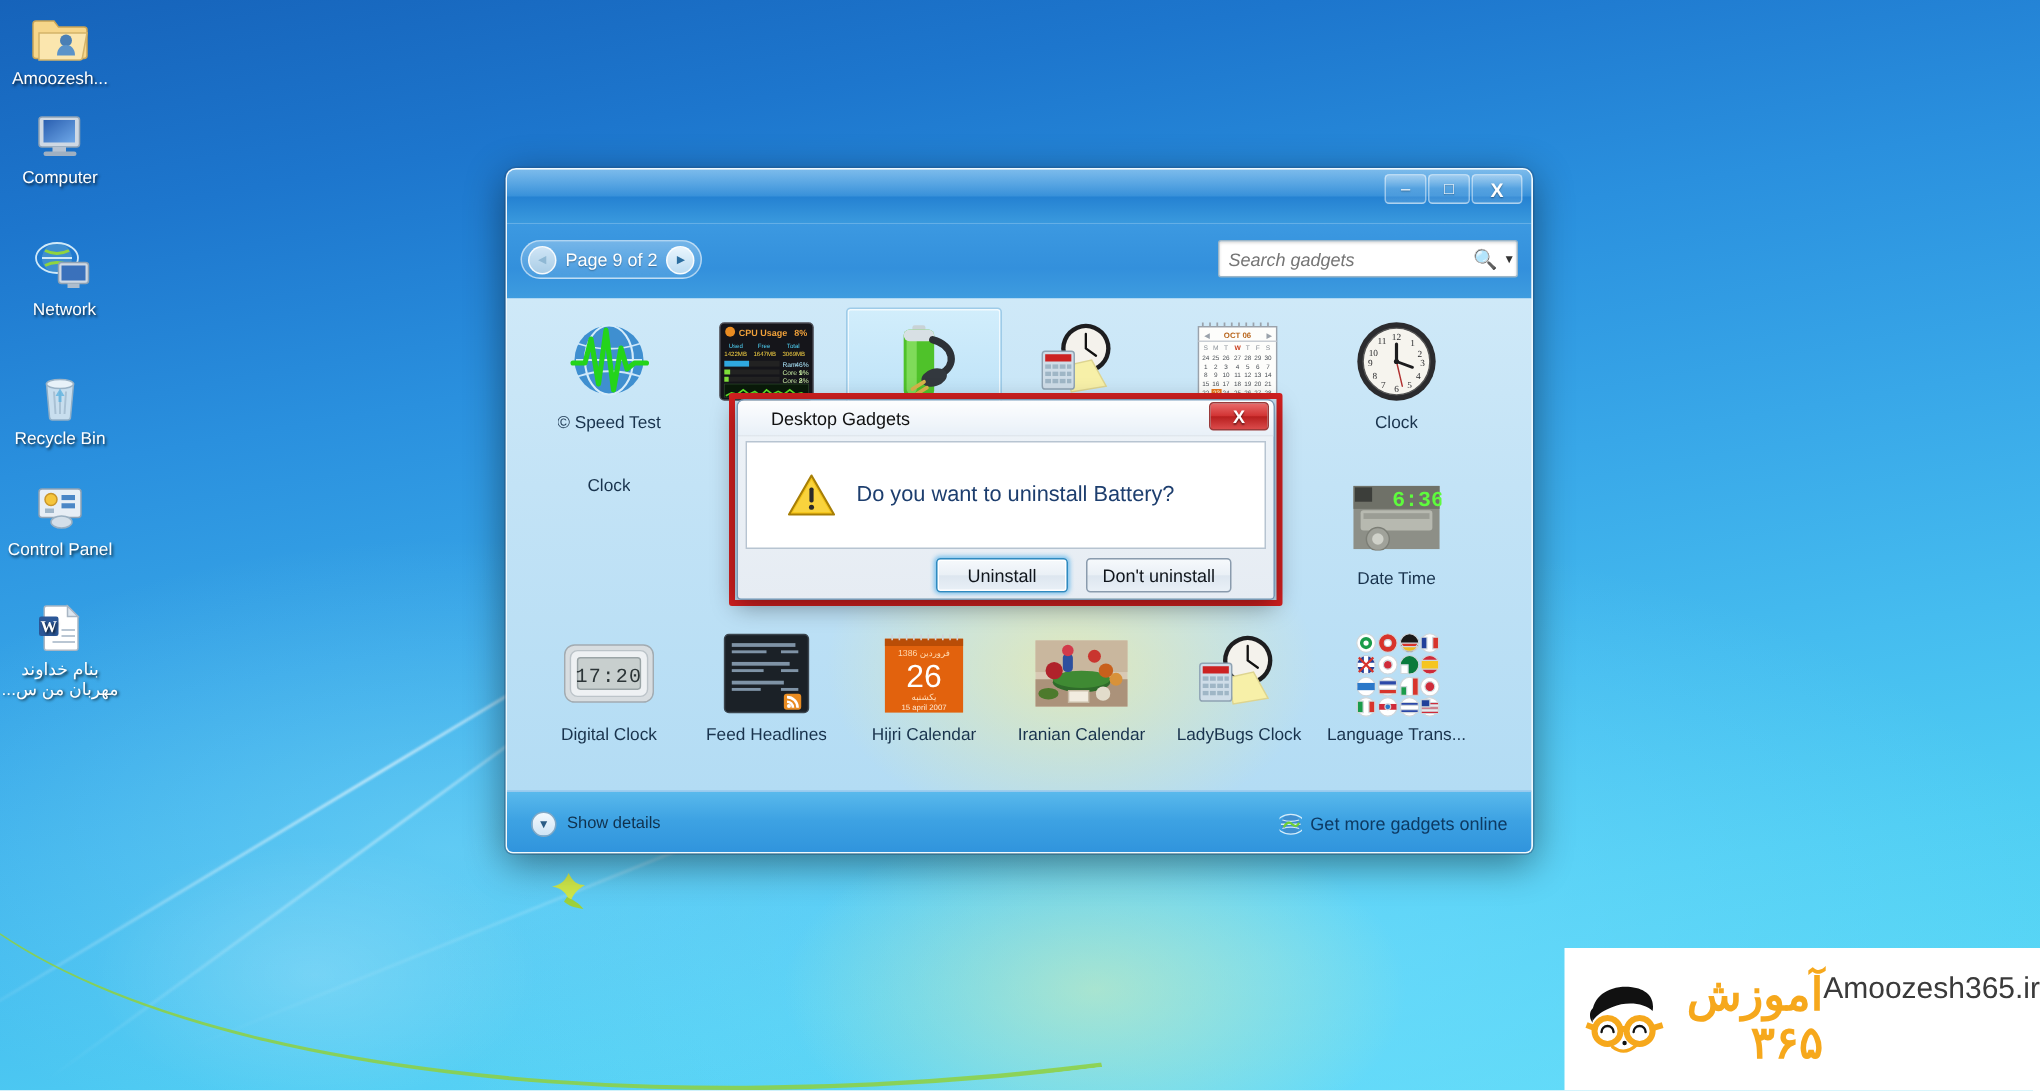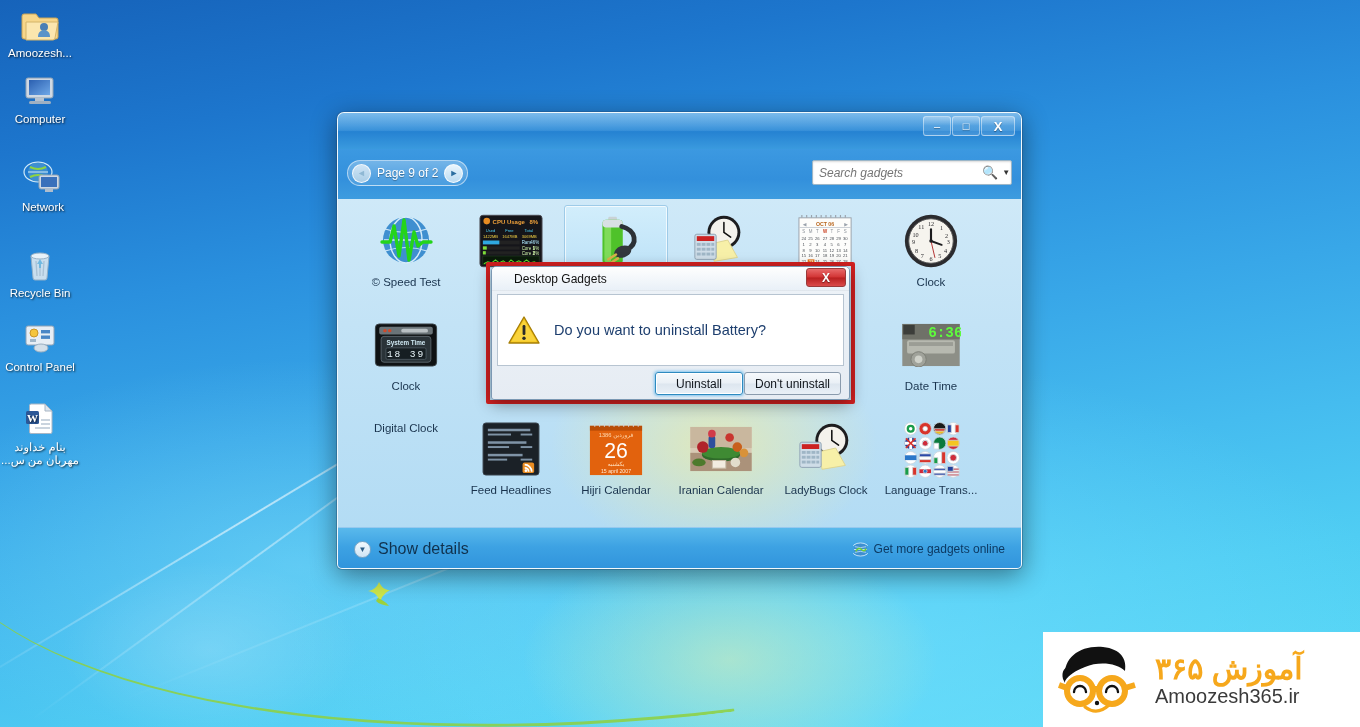--- a/index.html
+++ b/index.html
@@ -216,21 +216,21 @@
     position: relative;
   }
   #showdetails { display: flex; align-items: center; gap: 7px; cursor: pointer; }
   .circle-chev {
     width: 17px; height: 17px; border-radius: 50%;
     background: linear-gradient(to bottom, #f2f9fe, #cfe4f4);
     border: 1px solid #7fa8c6;
     display: flex; align-items: center; justify-content: center;
     font-size: 8px; color: #2b5c85;
   }
-  #showdetails span.t { color: #10314d; font-size: 16px; }
+  #showdetails span.t { color: #10314d; font-size: 11px; }
   #getmore { display: flex; align-items: center; gap: 6px; cursor: pointer; }
   #getmore span.t { color: #0d3a63; font-size: 12px; }
 
   
   #redbox {
     position: absolute;
     left: 486px; top: 262px;
     width: 369px; height: 142px;
     border: 4px solid #d42020;
     border-radius: 2px;
@@ -267,28 +267,28 @@
     display: flex; align-items: center; justify-content: center;
     cursor: pointer;
     text-shadow: 0 1px 1px rgba(0,0,0,.45);
   }
   #dlg-body {
     height: 72px;
     margin: 3px 5px 0 5px;
     background: #fff;
     border: 1px solid #b7c4d1;
     display: flex; align-items: center;
-    padding-left: 10px;
+    padding-left: 27px;
     gap: 14px;
   }
   #dlg-msg { font-size: 14.5px; color: #1d3e6e; }
   #dlg-buttons {
     display: flex; justify-content: flex-end; align-items: center;
-    gap: 1px;
-    padding: 6px 8px 0 0;
+    gap: 12px;
+    padding: 6px 28px 0 0;
   }
   .dbtn {
     min-width: 88px; height: 23px;
     font-size: 12px;
     font-family: "Liberation Sans", sans-serif;
     border-radius: 3px;
     border: 1px solid #8a9bad;
     background: linear-gradient(to bottom, #f6f9fc 0%, #eaf0f6 48%, #dde6ef 52%, #e9f0f7 100%);
     color: #10151b;
     cursor: pointer;
@@ -303,21 +303,21 @@
   #watermark {
     position: absolute;
     left: 1043px; top: 632px;
     width: 317px; height: 95px;
     background: #fff;
     display: flex; align-items: center;
     padding-left: 12px;
     gap: 8px;
     overflow: hidden;
   }
-  #wm-text { display: flex; flex-direction: column; }
+  #wm-text { display: flex; flex-direction: row; }
   #wm-fa {
     font-size: 30px; color: #f6a81c; direction: rtl;
     font-weight: bold; line-height: 32px; letter-spacing: 1px;
   }
   #wm-en { font-size: 20px; color: #3a3a3a; line-height: 22px; }
 </style>
 </head>
 <body>
 
 <div id="desktop">
@@ -616,33 +616,20 @@
               <path d="M31 31 L35 48" stroke="#b03030" stroke-width="1" stroke-linecap="round"></path>
               <circle cx="31" cy="31" r="1.8" fill="#1c1c1e"></circle>
             </svg>
           </div>
           <div class="glabel">Clock</div>
         </div>
       </div>
 
       <div class="grow">
         <div class="gcell">
-          <div class="gthumb">
-            <svg viewBox="0 0 66 46" width="64" height="44">
-              <rect x="1" y="1" width="64" height="44" rx="4" fill="#0f1214" stroke="#3a4246"></rect>
-              <rect x="5" y="4" width="56" height="8" rx="2" fill="#6b7478"></rect>
-              <circle cx="11" cy="8" r="1.8" fill="#d0492a"></circle>
-                <circle cx="16" cy="8" r="1.8" fill="#d0492a"></circle>
-              <rect x="28" y="6" width="28" height="4" rx="2" fill="#b9c0c3"></rect>
-              <rect x="7" y="14" width="52" height="27" rx="3" fill="#2a3338" stroke="#59646a"></rect>
-              <text x="33" y="23" font-size="6.6" text-anchor="middle" fill="#cfe8f2" font-family="Liberation Sans, sans-serif" font-weight="bold">System Time</text>
-              <rect x="12" y="26" width="42" height="12" rx="1.5" fill="#161e22" stroke="#49555c"></rect>
-              <text x="33" y="36" font-size="10" text-anchor="middle" fill="#e9f5fa" font-family="Liberation Mono, monospace" letter-spacing="2">18 39</text>
-            </svg>
-          </div>
           <div class="glabel">Clock</div>
         </div>
 
         <div class="gcell">
           <div class="gthumb"></div>
           <div class="glabel">C</div>
         </div>
         <div class="gcell">
           <div class="gthumb"></div>
           <div class="glabel"></div>
@@ -668,20 +655,28 @@
               <text x="46" y="15" font-size="15" text-anchor="middle" fill="#5efb3d" font-family="Liberation Mono, monospace" font-weight="bold">6:36</text>
               <rect x="2" y="2" width="12" height="10" fill="#3c3e3a"></rect>
             </svg>
           </div>
           <div class="glabel">Date Time</div>
         </div>
       </div>
 
       <div class="grow">
         <div class="gcell">
+          <div class="gthumb">
+            <svg viewBox="0 0 64 42" width="62" height="40">
+              <rect x="1" y="1" width="62" height="40" rx="7" fill="#d8dde0" stroke="#a2abb1"></rect>
+              <rect x="5" y="5" width="54" height="32" rx="5" fill="#eef1f3" stroke="#bcc4c9"></rect>
+              <rect x="10" y="10" width="44" height="22" rx="2" fill="#c8cfce" stroke="#9aa4a6"></rect>
+              <text x="32" y="27" font-size="14" text-anchor="middle" fill="#2c3537" font-family="Liberation Mono, monospace" letter-spacing="1">17:20</text>
+            </svg>
+          </div>
           <div class="glabel">Digital Clock</div>
         </div>
 
         <div class="gcell">
           <div class="gthumb">
             <svg viewBox="0 0 60 56" width="58" height="54">
               <rect x="1" y="1" width="58" height="54" rx="3" fill="#1b2127" stroke="#3b454e"></rect>
               <g fill="#7f93a6">
                 <rect x="6" y="7" width="44" height="2.6"></rect>
                   <rect x="6" y="12" width="24" height="2"></rect>

